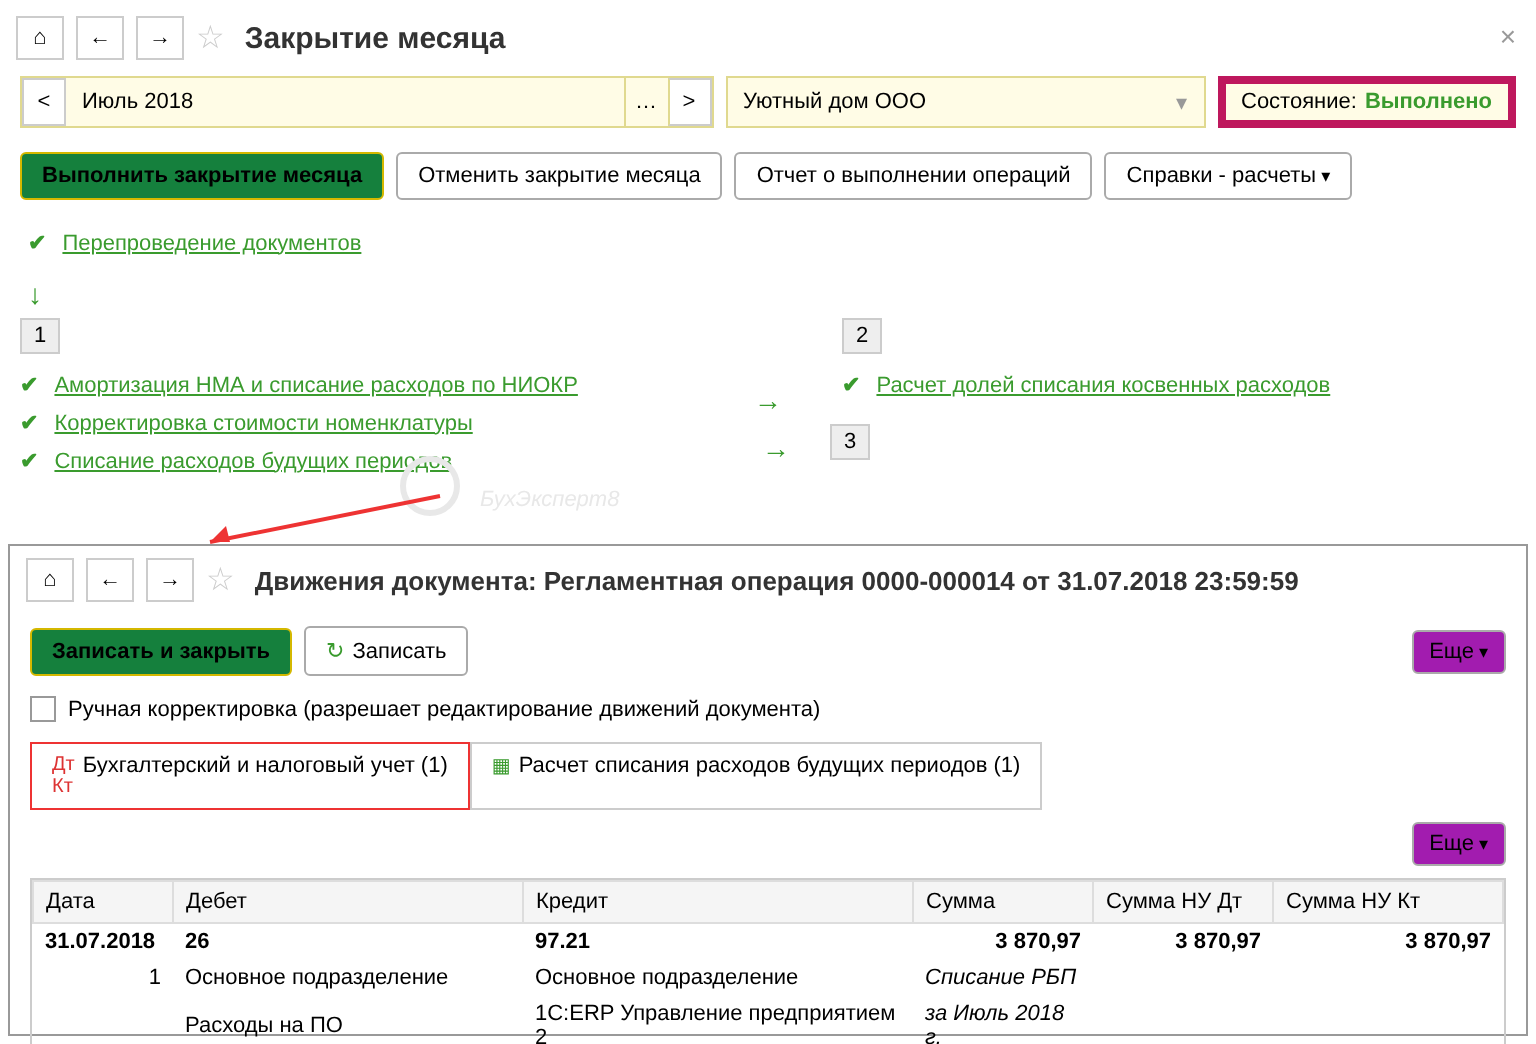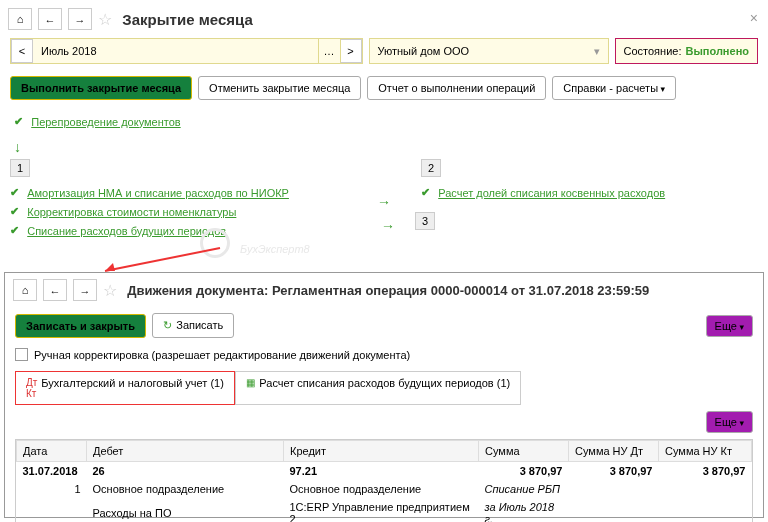--- a/index.html
+++ b/index.html
@@ -8,21 +8,21 @@
 .navbtn{width:24px;height:22px;border:1px solid #ccc;background:#fff;display:flex;align-items:center;justify-content:center;cursor:pointer}
 .star{color:#ccc;font-size:16px}
 .title{font-size:15px;font-weight:bold;color:#333;margin-left:4px}
 .close-x{position:absolute;right:10px;top:10px;color:#999;font-size:14px;cursor:pointer}
 .ylw-row{display:flex;gap:6px;padding:4px 10px;align-items:center}
 .ylw-main{flex:1;background:#fffce6;border:1px solid #e0d98f;display:flex;align-items:center;height:26px}
 .ylw-btn{width:22px;height:24px;border:1px solid #ccc;background:#fff;display:flex;align-items:center;justify-content:center}
 .month{flex:1;padding:0 8px}
 .ellip{width:22px;height:24px;border-left:1px solid #e0d98f;display:flex;align-items:center;justify-content:center}
 .org{background:#fffce6;border:1px solid #e0d98f;padding:0 8px;height:26px;display:flex;align-items:center;width:240px}
-.state{background:#fffce6;border:1px solid #be185d;height:26px;display:flex;align-items:center;padding:0 8px;gap:4px}
+.state{background:#fffce6;border:4px solid #be185d;height:26px;display:flex;align-items:center;padding:0 8px;gap:4px}
 .state .done{color:#3a9b2e;font-weight:bold}
 .btn-row{display:flex;gap:6px;padding:8px 10px}
 .btn{border:1px solid #aaa;background:#fff;padding:5px 10px;cursor:pointer;border-radius:3px}
 .btn.pri{background:#15803d;border-color:#d4b800;font-weight:bold}
 .links{padding:4px 14px}
 .link-item{display:flex;align-items:center;gap:8px;padding:3px 0}
 .chk{color:#3a9b2e;font-size:11px;font-weight:bold}
 .lnk{color:#3a9b2e;text-decoration:underline;cursor:pointer}
 .arrow-down{color:#3a9b2e;font-size:14px;margin:4px 14px}
 .cols{display:flex;gap:30px;padding:0 10px}
@@ -167,21 +167,21 @@
       </div>
   </div>
   <div class="more2">
       <div class="more-wrap" style="margin-left:auto"><button class="more drop">Еще</button></div>
     </div>
   <div class="tbl">
     <table>
       <thead>
         <tr>
           <th style="width:70px">Дата</th>
-          <th style="width:197px">Дебет</th>
+          <th style="width:175px">Дебет</th>
           <th style="width:195px">Кредит</th>
           <th class="r" style="width:90px">Сумма</th>
           <th class="r" style="width:90px">Сумма НУ Дт</th>
           <th class="r">Сумма НУ Кт</th>
         </tr>
       </thead>
       <tbody>
         <tr class="bold">
           <td>31.07.2018</td>
           <td>26</td>

